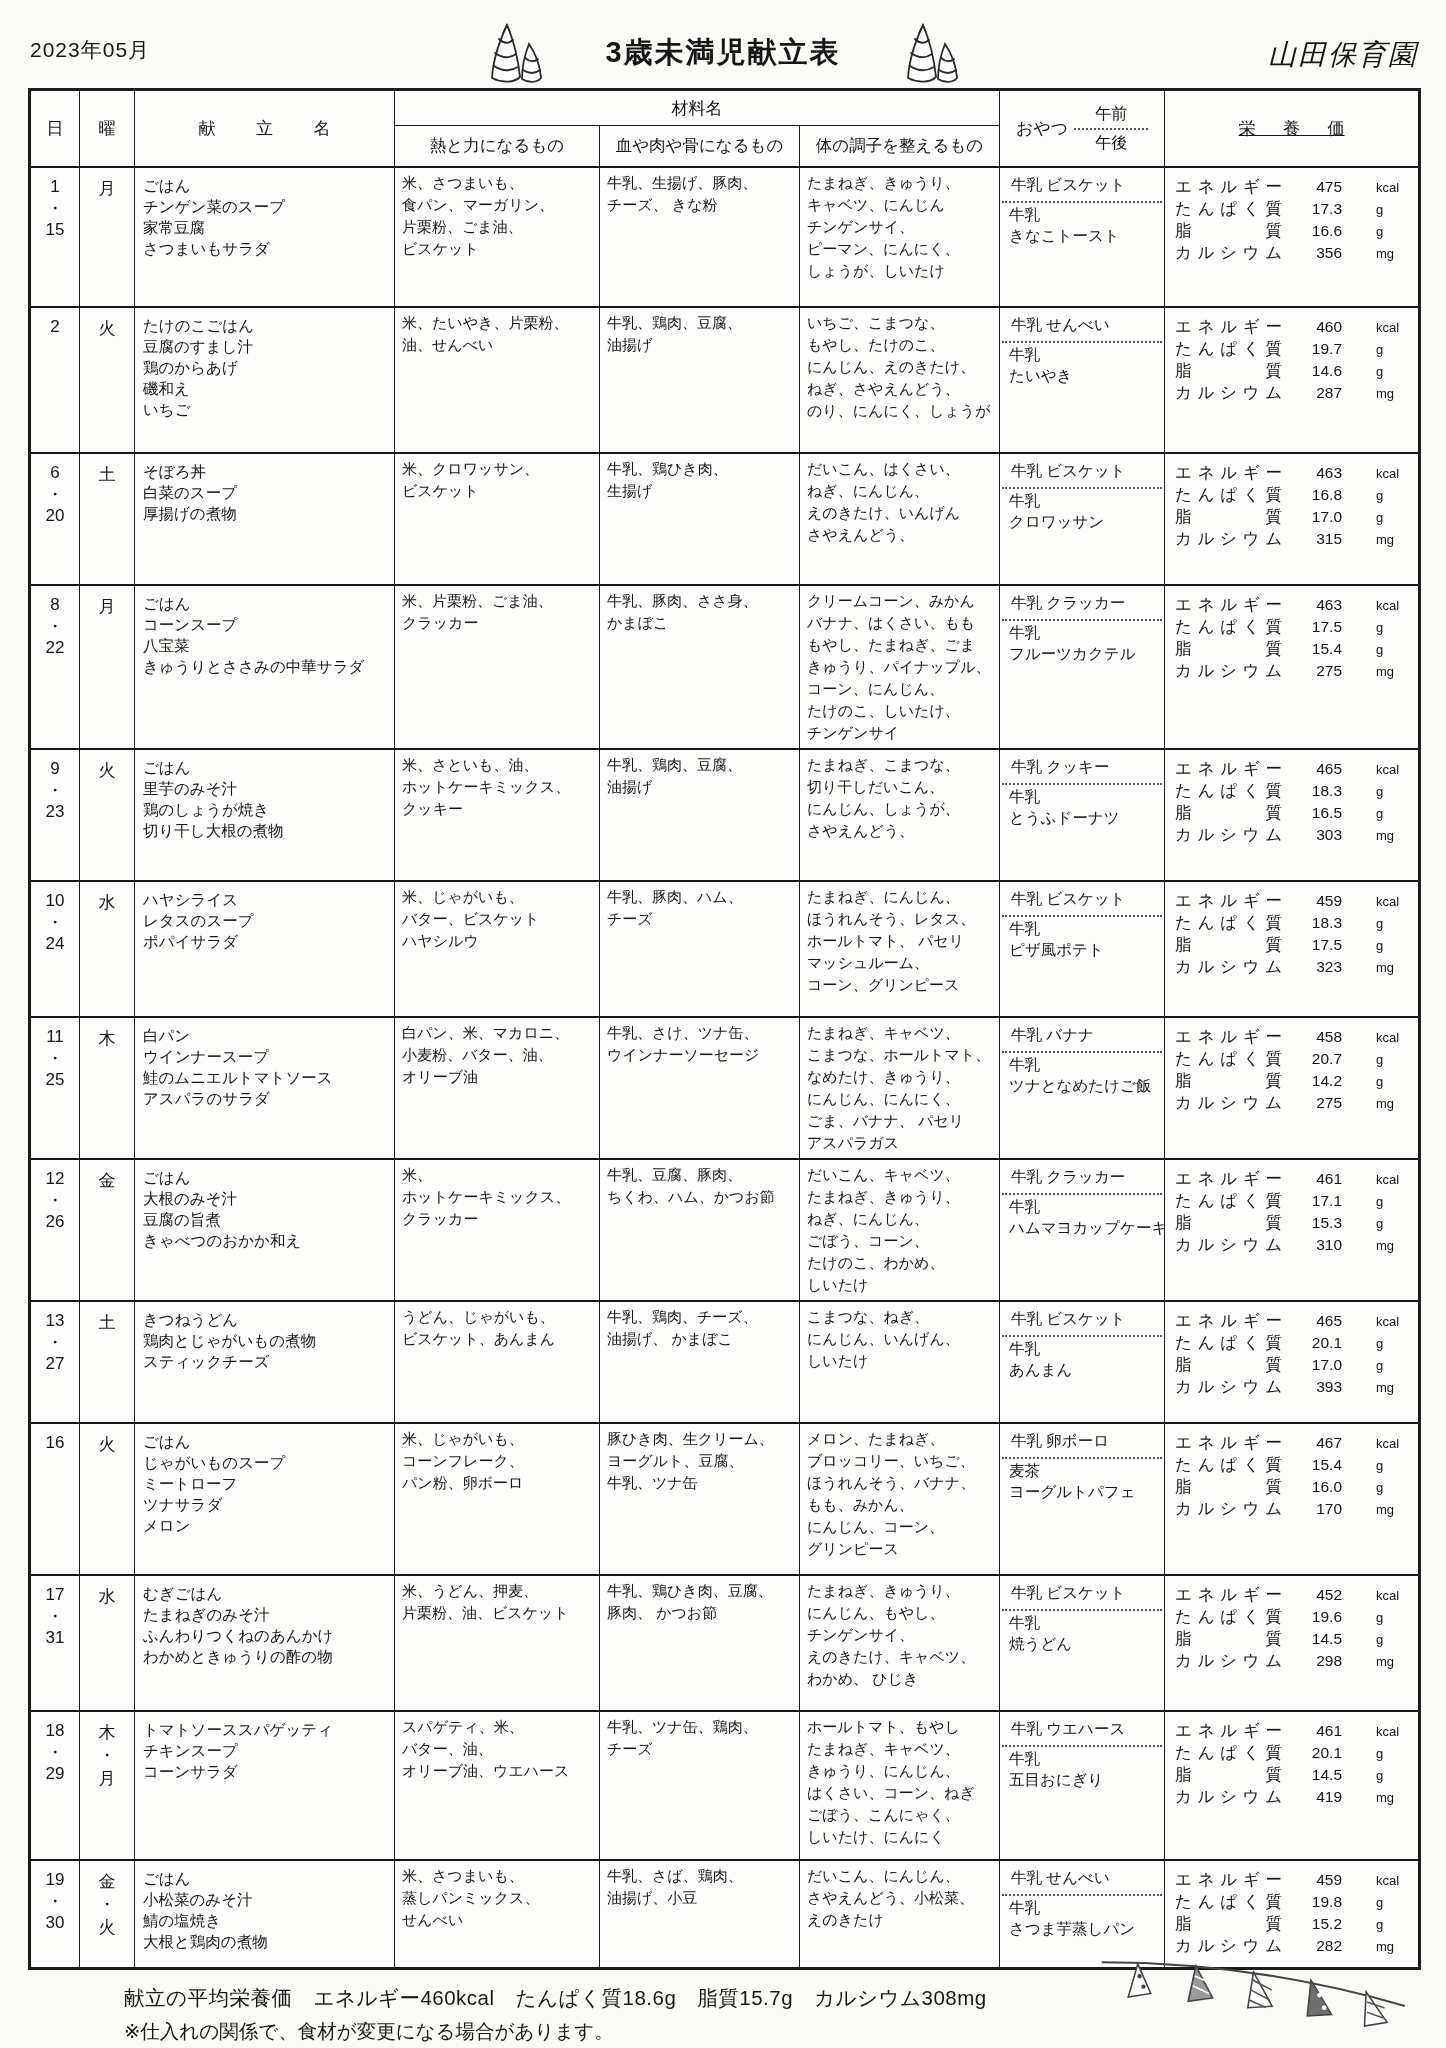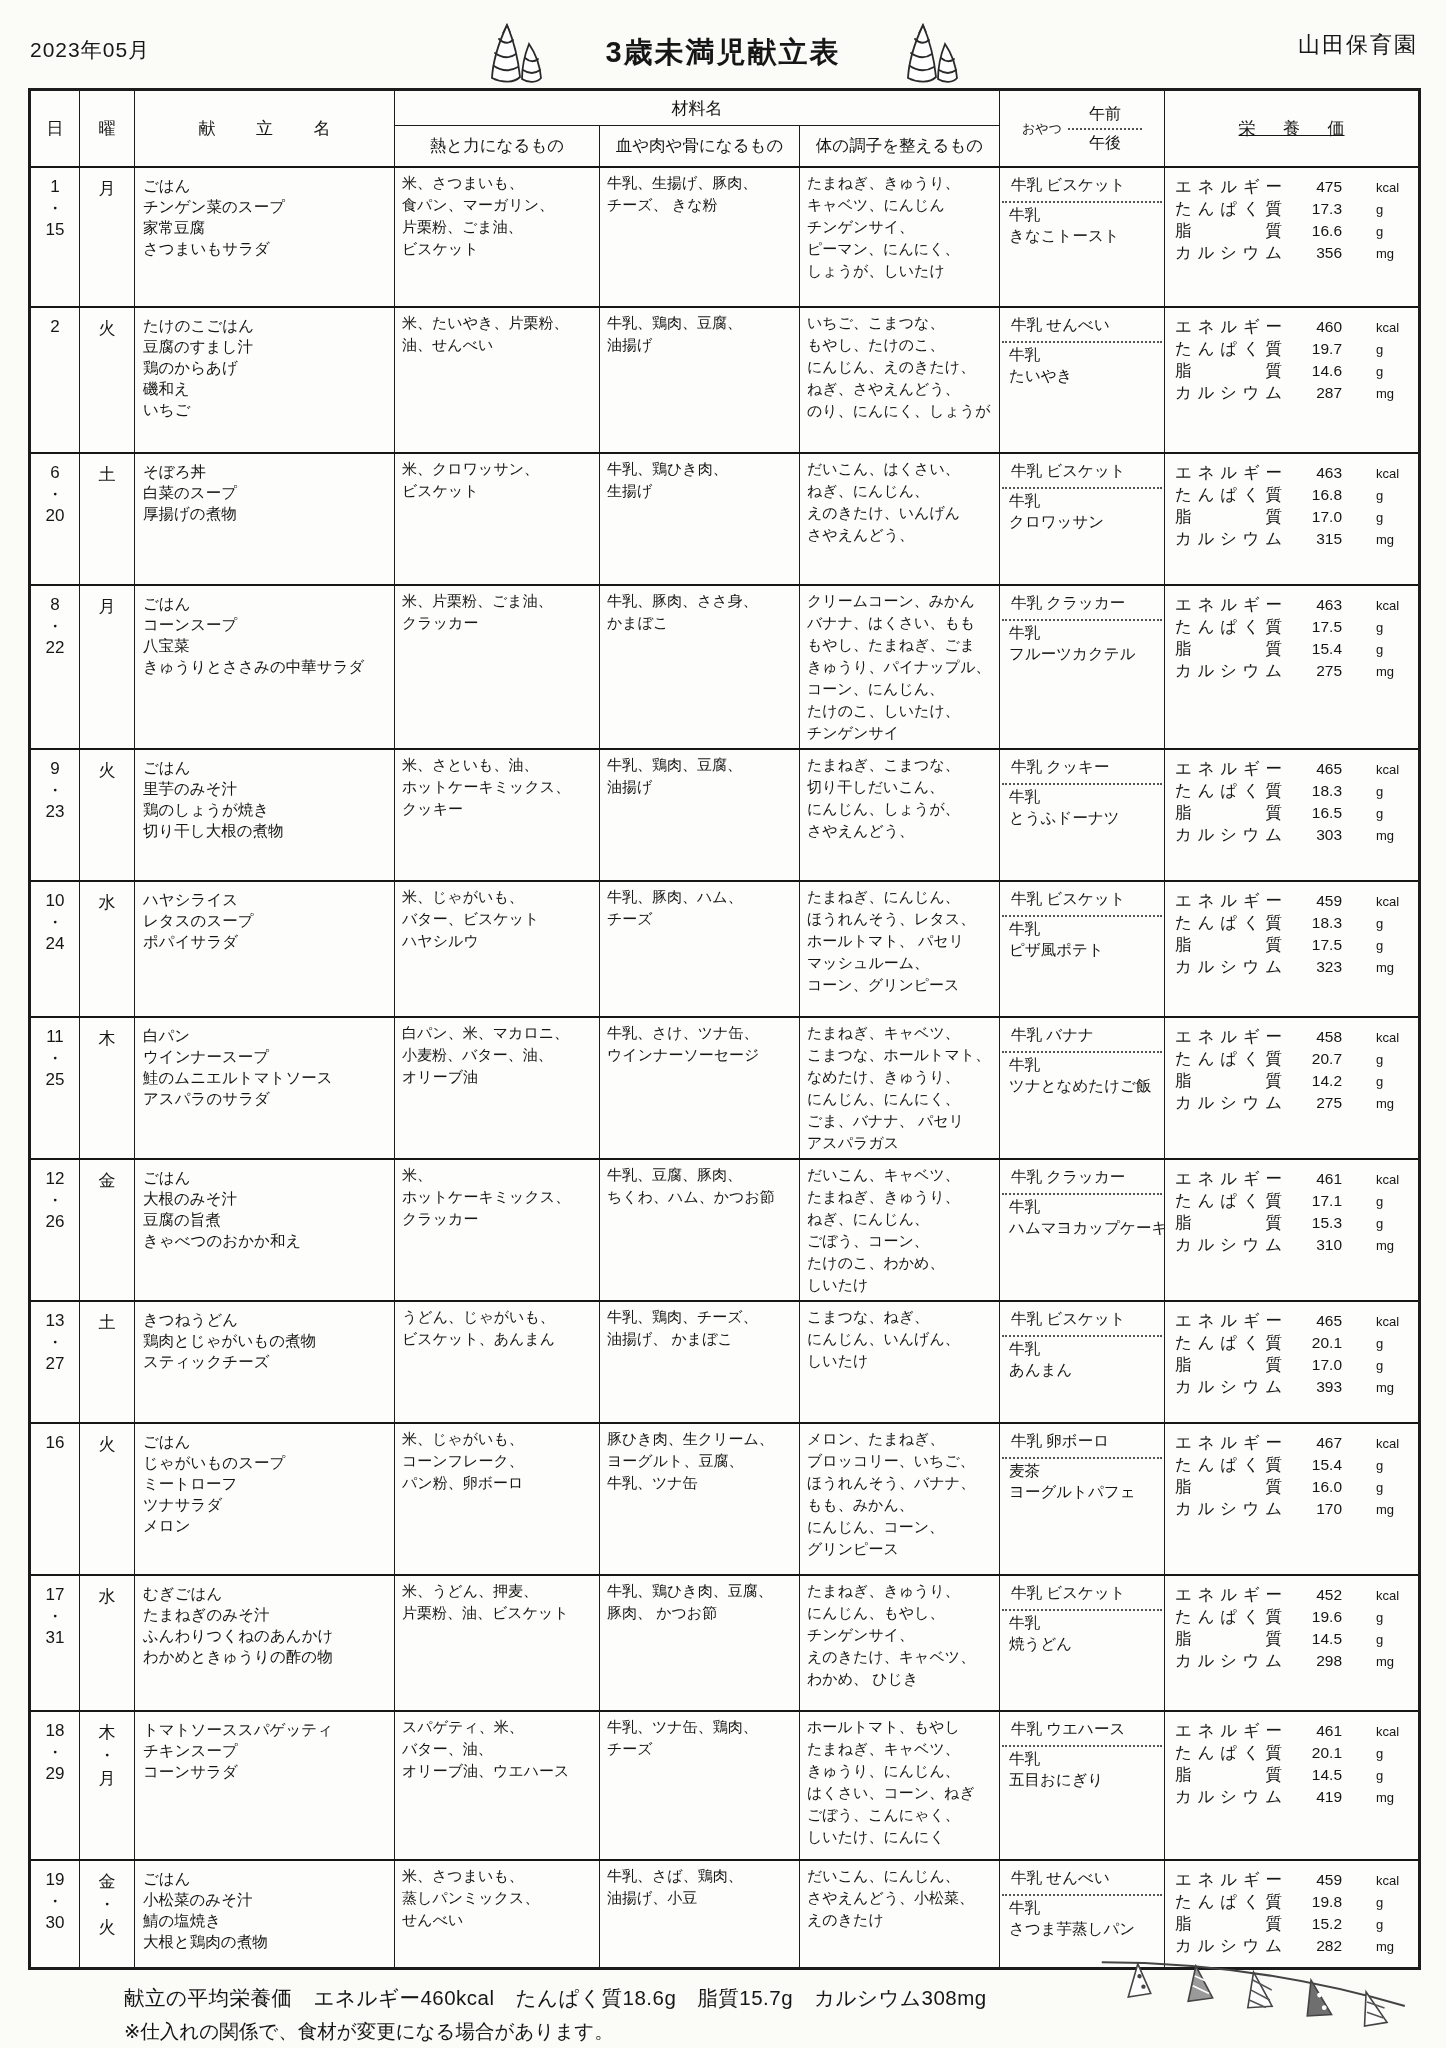--- a/index.html
+++ b/index.html
@@ -6,21 +6,21 @@
   body{
     width:1446px;height:2048px;position:relative;
     background:#fbfbf8;
     font-family:"Liberation Sans","DejaVu Sans",sans-serif;
     color:#161616;
     -webkit-font-smoothing:antialiased;
   }
   
   .page-head{position:relative;height:88px;text-align:center;}
   .head-date{position:absolute;left:30px;top:36px;font-size:21px;letter-spacing:1px;}
-  .head-school{position:absolute;right:28px;top:30px;font-size:22px;letter-spacing:2px;}
+  .head-school{position:absolute;right:28px;top:36px;font-size:28px;letter-spacing:2px;font-style:italic;}
   .head-title-wrap{position:absolute;left:0;right:0;top:22px;display:flex;justify-content:center;align-items:center;gap:58px;}
   .head-title{font-size:29px;font-weight:bold;letter-spacing:2px;}
   .deco-bamboo{width:64px;height:62px;}
   
   table.menu-table{
     border-collapse:collapse;margin-left:28px;width:1390px;table-layout:fixed;
     background:#fdfdfb;
   }
   table.menu-table,
   table.menu-table th,
@@ -66,21 +66,21 @@
   .snack .pm{flex:1;display:flex;flex-direction:column;justify-content:space-evenly;padding:2px 6px 8px 9px;font-size:15.5px;}
   .snack .pm span{display:block;white-space:nowrap;}
   
   .nut{display:flex;flex-direction:column;justify-content:space-between;padding:8px 8px 10px 10px;}
   .nrow{display:flex;align-items:baseline;font-size:16.5px;gap:24px;}
   .nlabel{display:inline-block;width:108px;text-align:justify;text-align-last:justify;letter-spacing:1px;}
   .nval{display:inline-block;flex:1;text-align:right;font-size:15.5px;padding-right:10px;}
   .nunit{display:inline-block;width:34px;font-size:13px;text-align:left;}
   
   .snack-head{display:flex;align-items:center;justify-content:center;gap:6px;height:66px;}
-  .snack-head .snack-word{font-size:13px;}
+  .snack-head .snack-word{font-size:17px;}
   .ampm{display:flex;flex-direction:column;align-items:center;font-size:16px;width:74px;}
   .ampm .am-lab{border-bottom:2px dotted #555;width:100%;text-align:center;padding-bottom:3px;}
   .ampm .pm-lab{padding-top:3px;}
   .jlabel{display:inline-block;text-align:justify;text-align-last:justify;}
   .jlabel.w-menu{width:132px;}
   .jlabel.w-nut{width:106px;text-decoration:underline;}
   
   .page-foot{position:relative;margin:14px 0 0 124px;width:1100px;}
   .foot-avg{font-size:20.5px;letter-spacing:.5px;}
   .foot-note{font-size:19.5px;margin-top:6px;}

